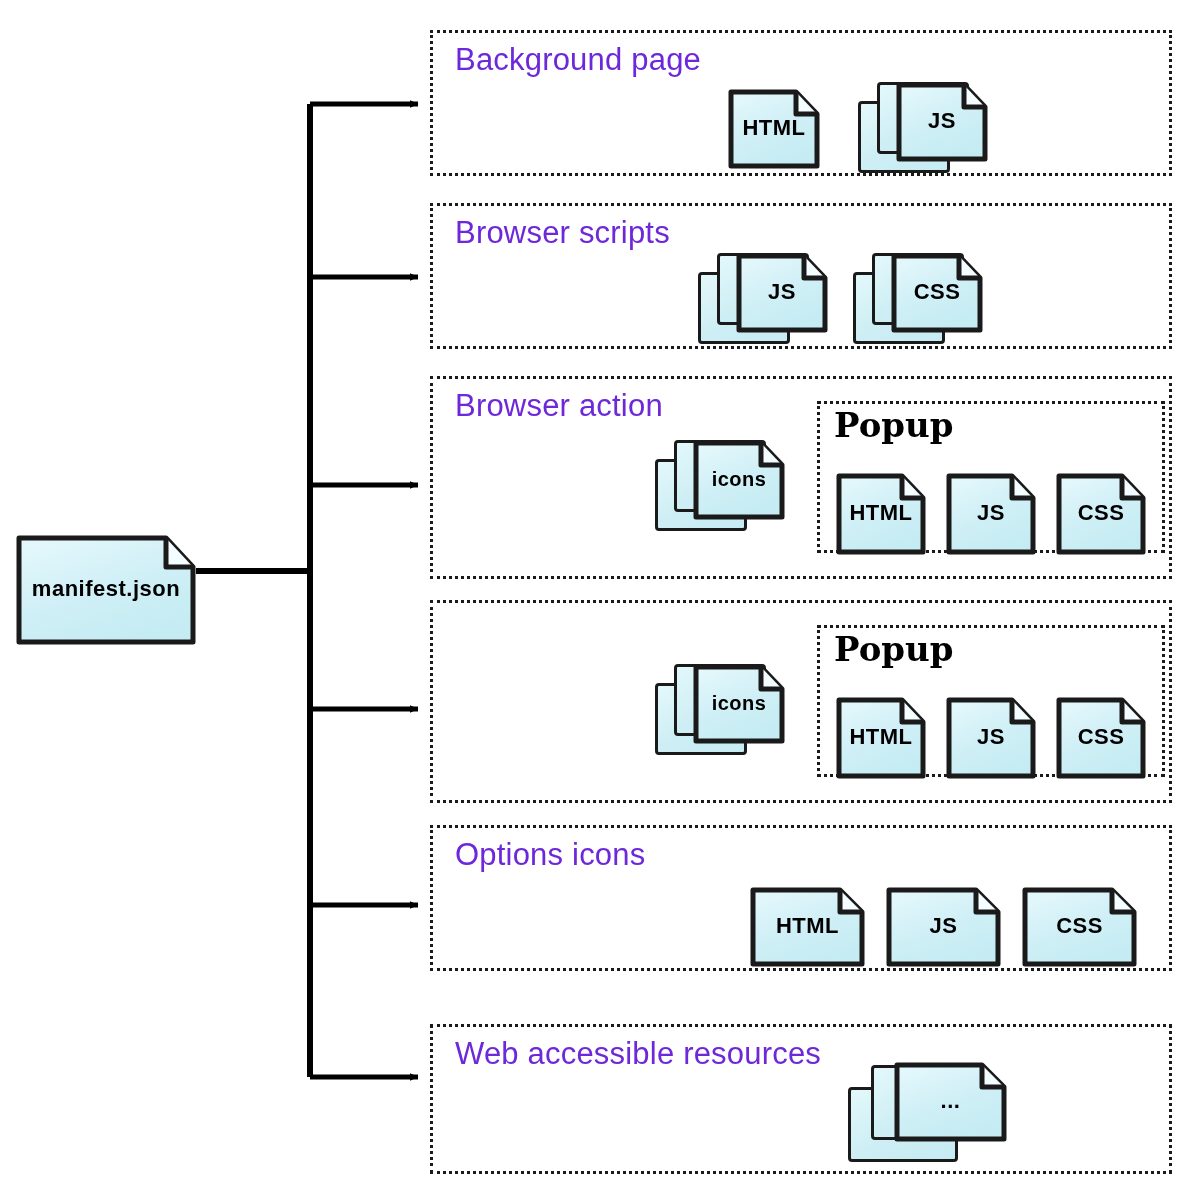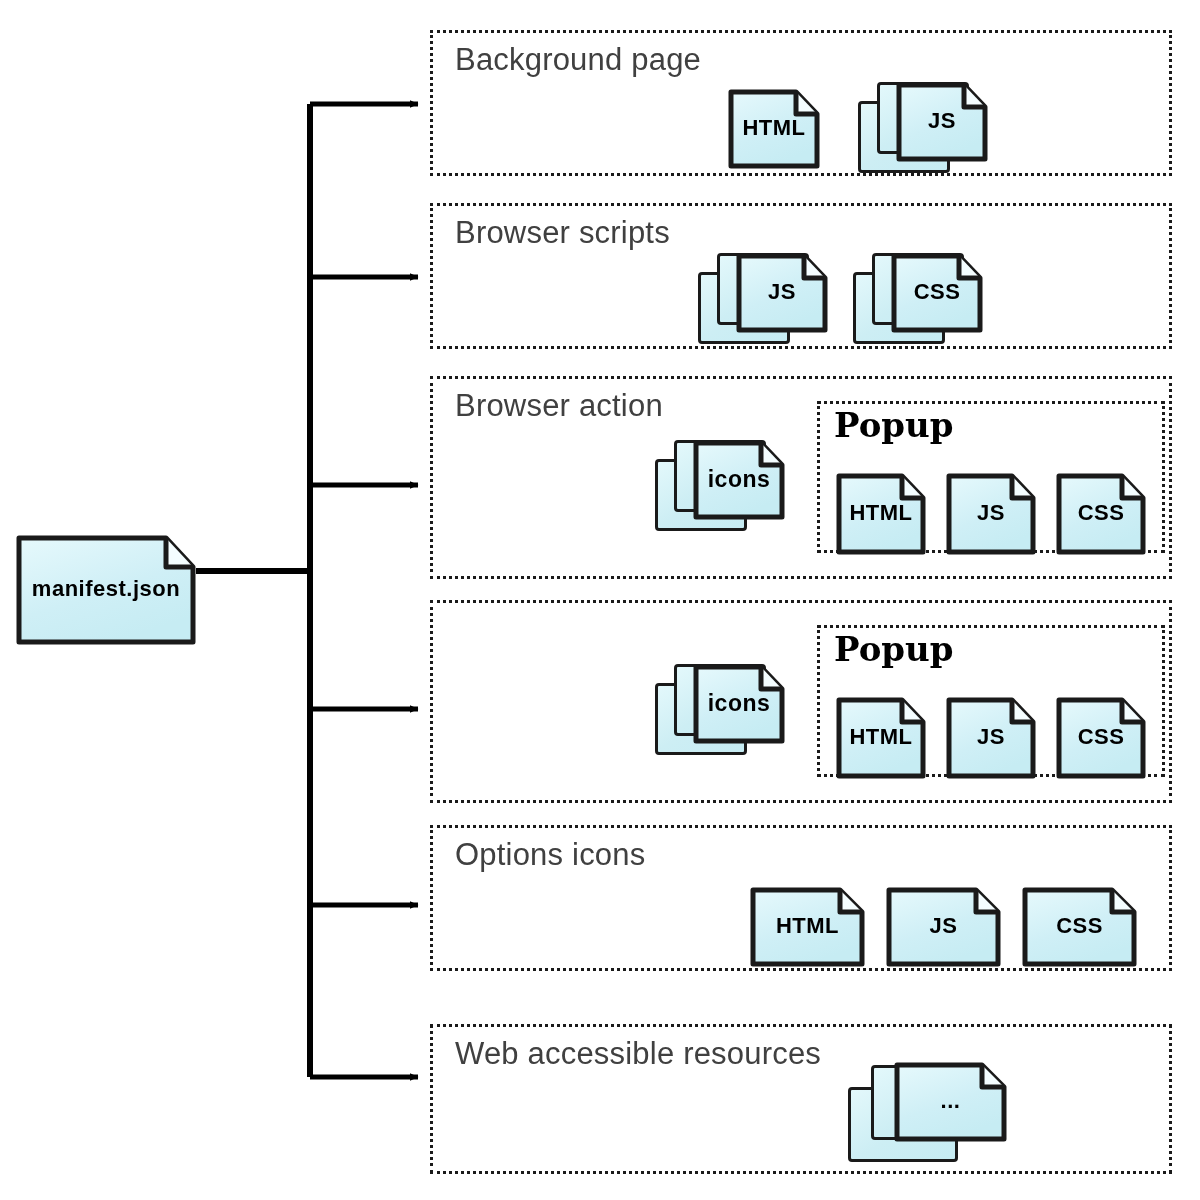--- a/index.html
+++ b/index.html
@@ -53,21 +53,21 @@
     box-sizing: border-box;
     background: #ffffff;
   }
   .panel-title {
     position: absolute;
     left: 22px;
     top: 8px;
     font-size: 31px;
     line-height: 38px;
     letter-spacing: 0.2px;
-    color: #404040;
+    color: #6d28d9;
     white-space: nowrap;
   }
 
   
   .popup-box {
     position: absolute;
     border: 3px dotted #1a1a1a;
     box-sizing: border-box;
   }
   .popup-title {
@@ -102,21 +102,21 @@
     right: 0;
     top: 50%;
     transform: translateY(-52%);
     text-align: center;
     font-size: 22px;
     font-weight: bold;
     letter-spacing: 0.5px;
     color: #000000;
     pointer-events: none;
   }
-  .doc.small .doc-label { font-size: 23px; }
+  .doc.small .doc-label { font-size: 20px; }
 
   
   .doc-stack {
     position: absolute;
   }
   .doc-stack .stack-back {
     position: absolute;
     box-sizing: border-box;
     border: 3px solid #1a1a1a;
     border-radius: 4px;

